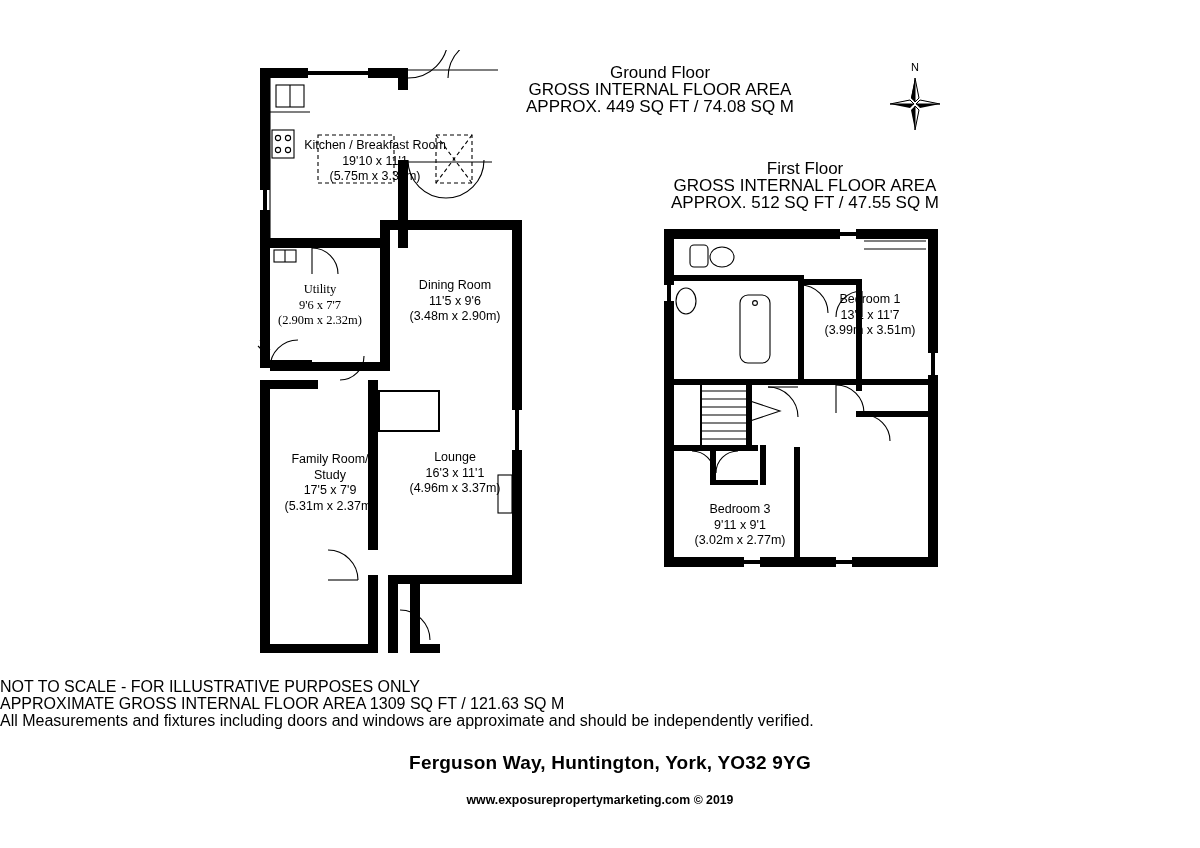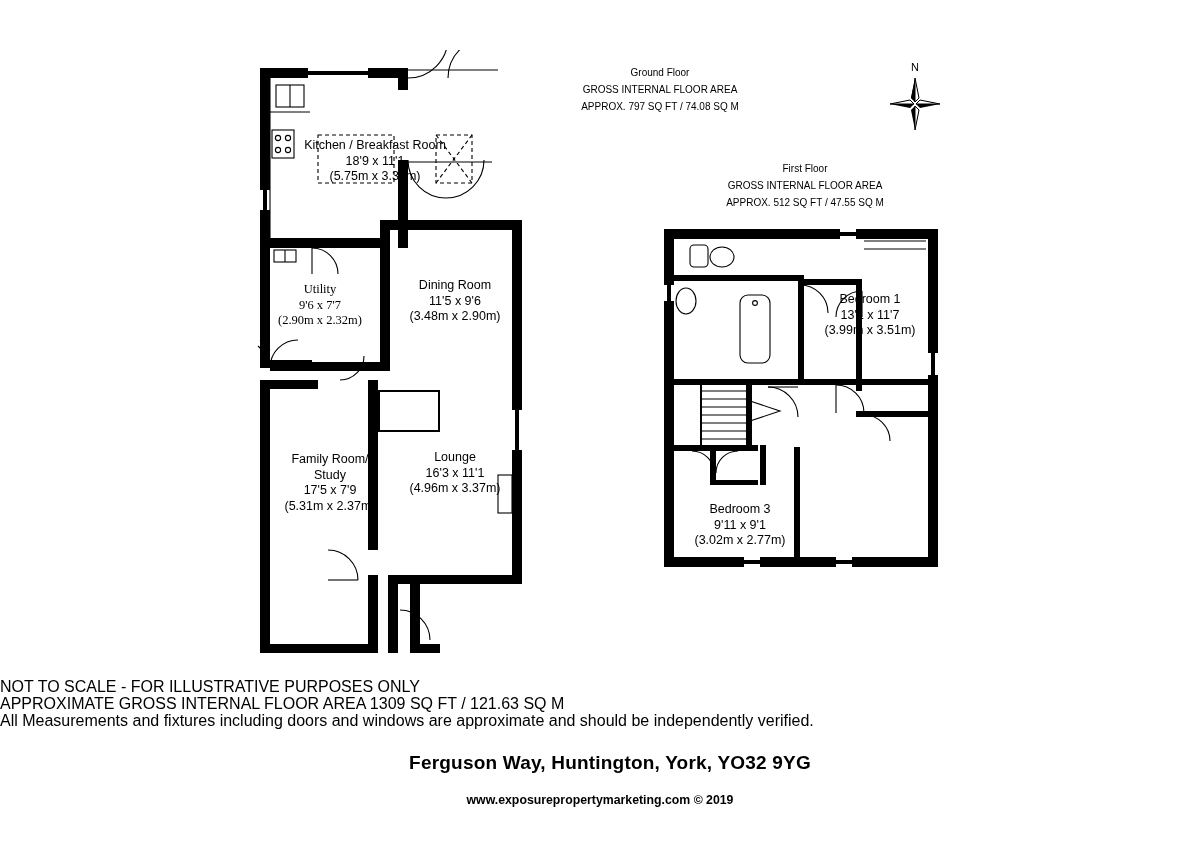--- a/index.html
+++ b/index.html
@@ -26,21 +26,21 @@
     white-space: pre;
     color: #000;
   }
   .room-label {
     font-size: 12.5px;
     line-height: 15.5px;
     text-align: center;
     white-space: pre;
   }
   .heading {
-    font-size: 10px;
+    font-size: 17px;
     line-height: 17px;
     text-align: center;
     white-space: pre;
   }
   .footer-small {
     font-size: 16px;
     line-height: 17px;
     text-align: left;
     white-space: pre;
   }
@@ -247,32 +247,32 @@
       <polygon points="35,46 39,50 35,70"></polygon>
       <polygon points="34,44 30,40 10,44"></polygon>
       <polygon points="36,44 40,40 60,44"></polygon>
     </g>
   </svg>
   <div class="abs txt" style="left:900px; top:60px; width:30px; font-size:11px;">N</div>
 
   <div class="abs" style="left:520px; top:64px; width:280px;">
     <div class="heading">Ground Floor</div>
     <div class="heading">GROSS INTERNAL FLOOR AREA</div>
-    <div class="heading">APPROX. 797 SQ FT / 74.08 SQ M</div>
+    <div class="heading">APPROX. 449 SQ FT / 74.08 SQ M</div>
   </div>
 
   <div class="abs" style="left:665px; top:160px; width:280px;">
     <div class="heading">First Floor</div>
     <div class="heading">GROSS INTERNAL FLOOR AREA</div>
     <div class="heading">APPROX. 512 SQ FT / 47.55 SQ M</div>
   </div>
 
   <div class="abs" style="left:280px; top:138px; width:190px;">
     <div class="room-label">Kitchen / Breakfast Room</div>
-    <div class="room-label">18'9 x 11'1</div>
+    <div class="room-label">19'10 x 11'1</div>
     <div class="room-label">(5.75m x 3.39m)</div>
   </div>
 
   <div class="abs" style="left:255px; top:282px; width:130px;font-family:Liberation Serif, serif;">
     <div class="room-label">Utility</div>
     <div class="room-label">9'6 x 7'7</div>
     <div class="room-label">(2.90m x 2.32m)</div>
   </div>
 
   <div class="abs" style="left:385px; top:278px; width:140px;">

